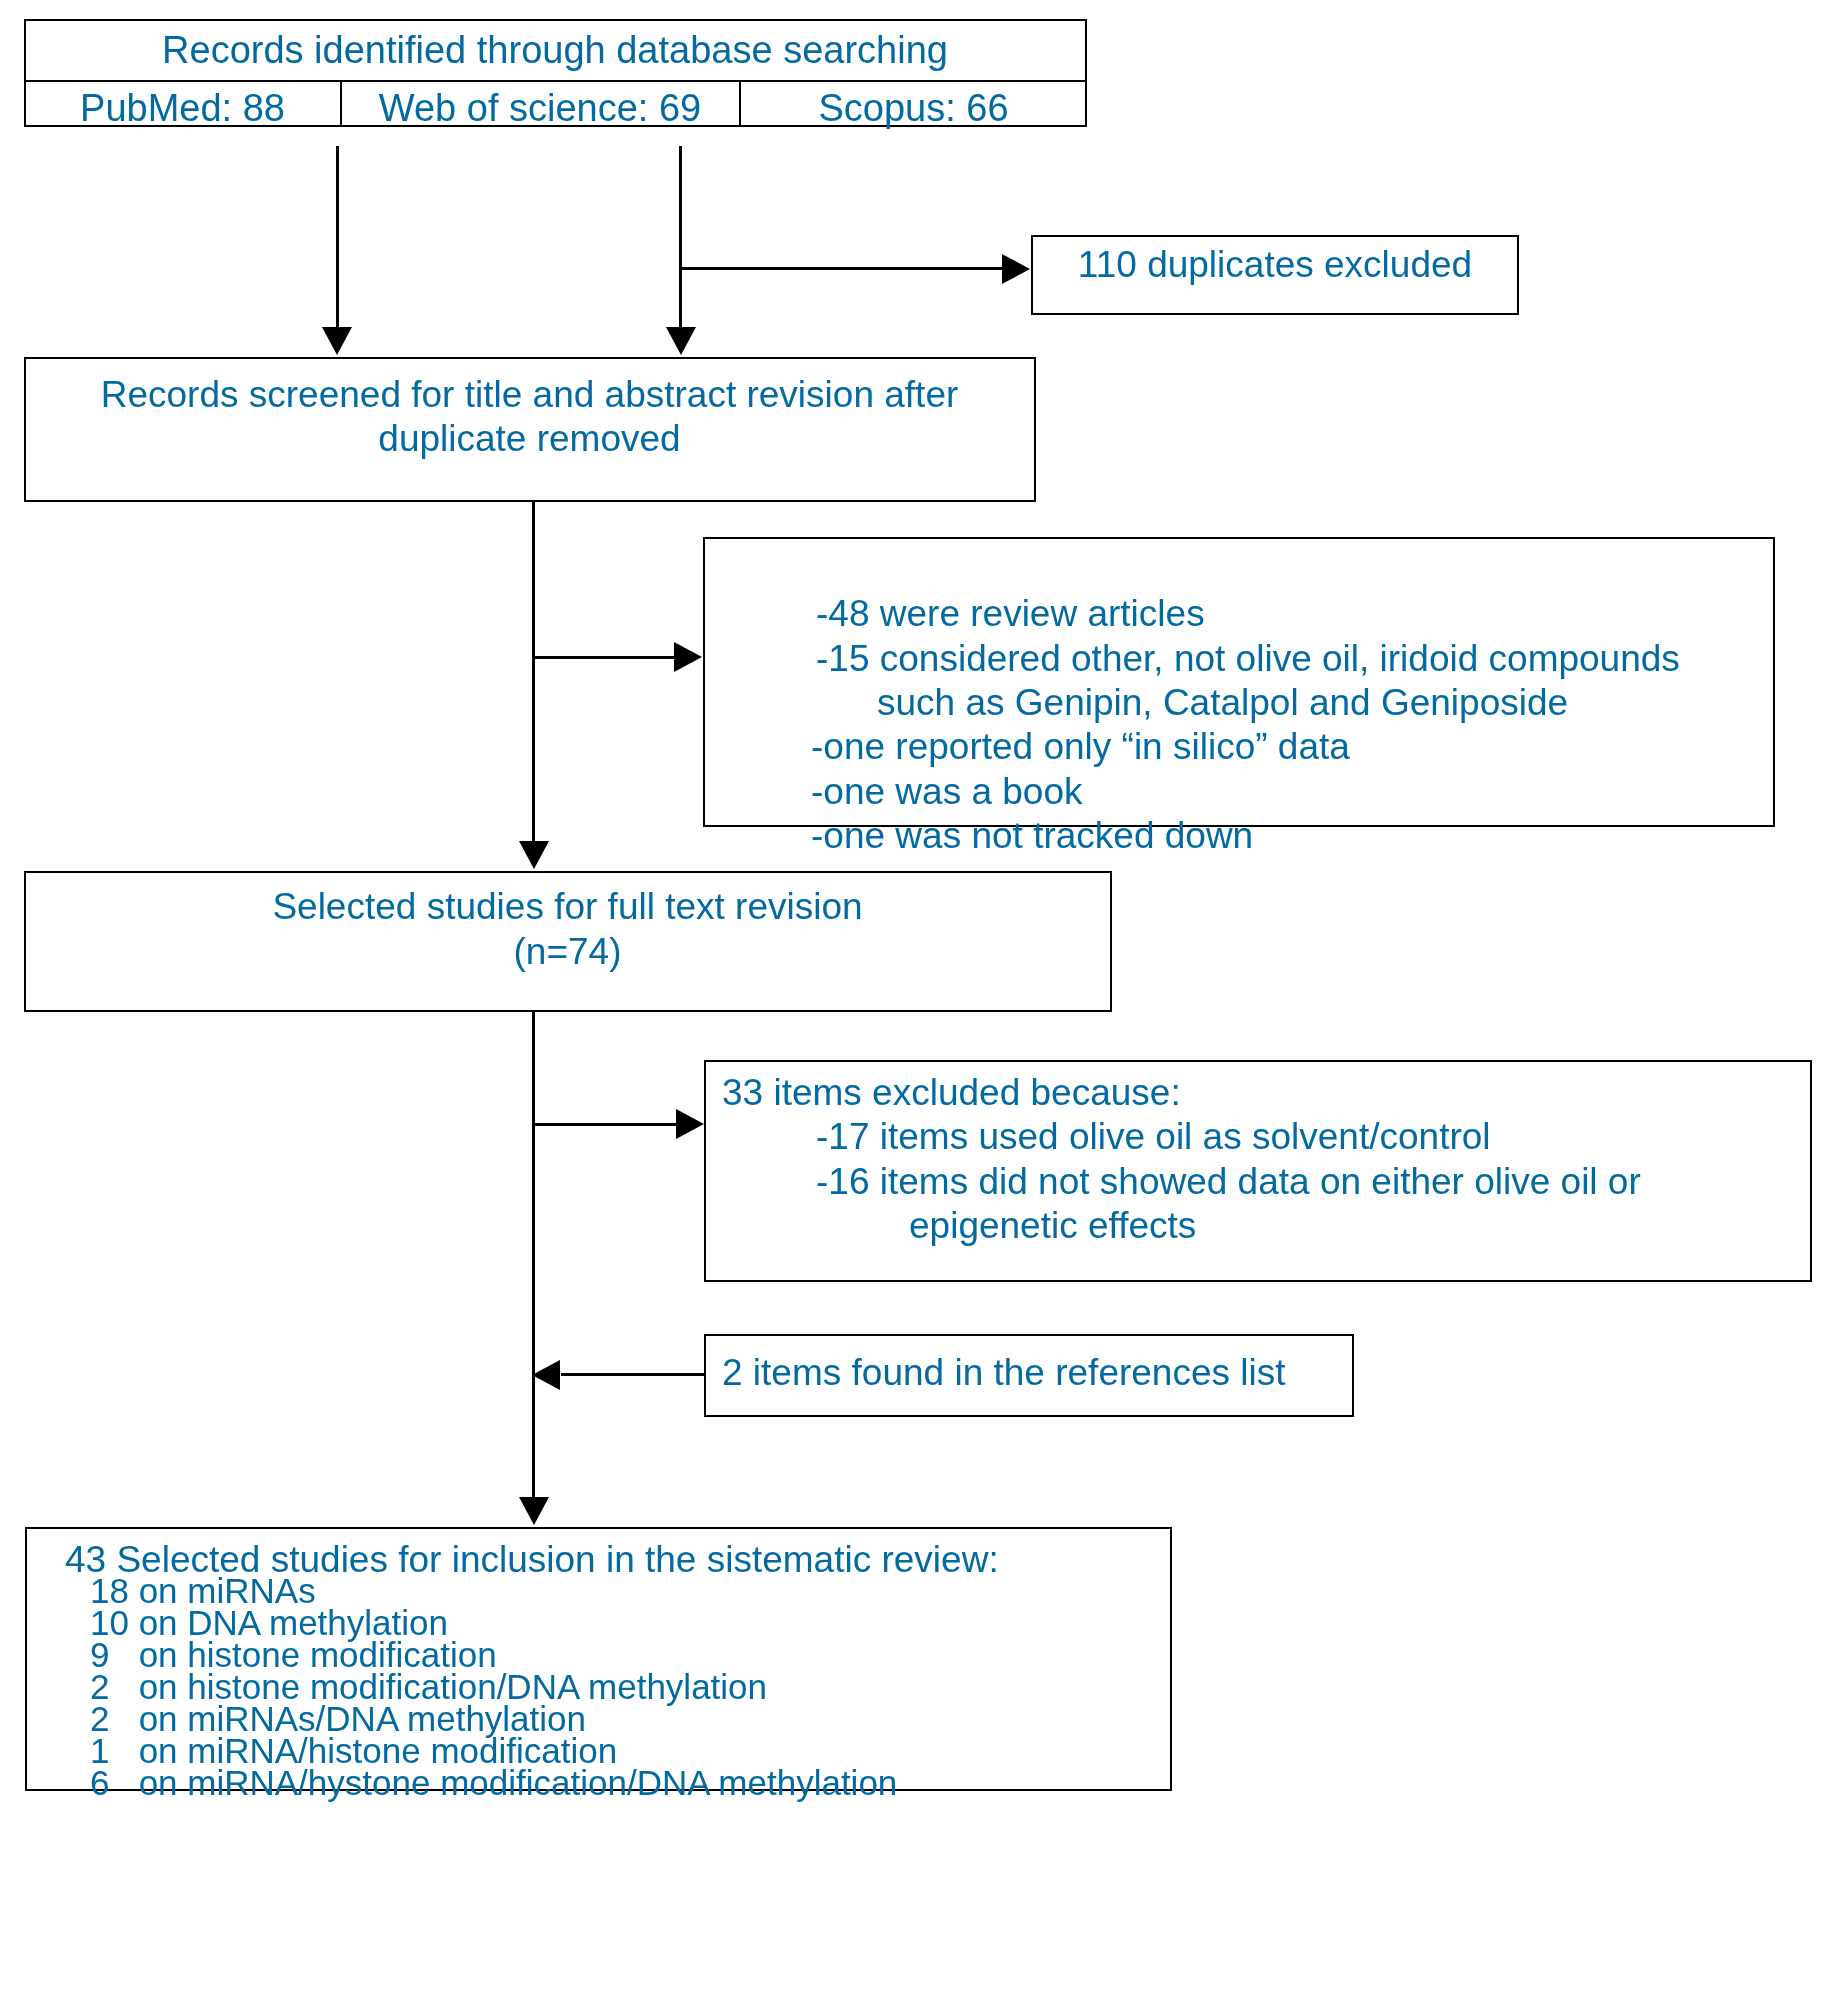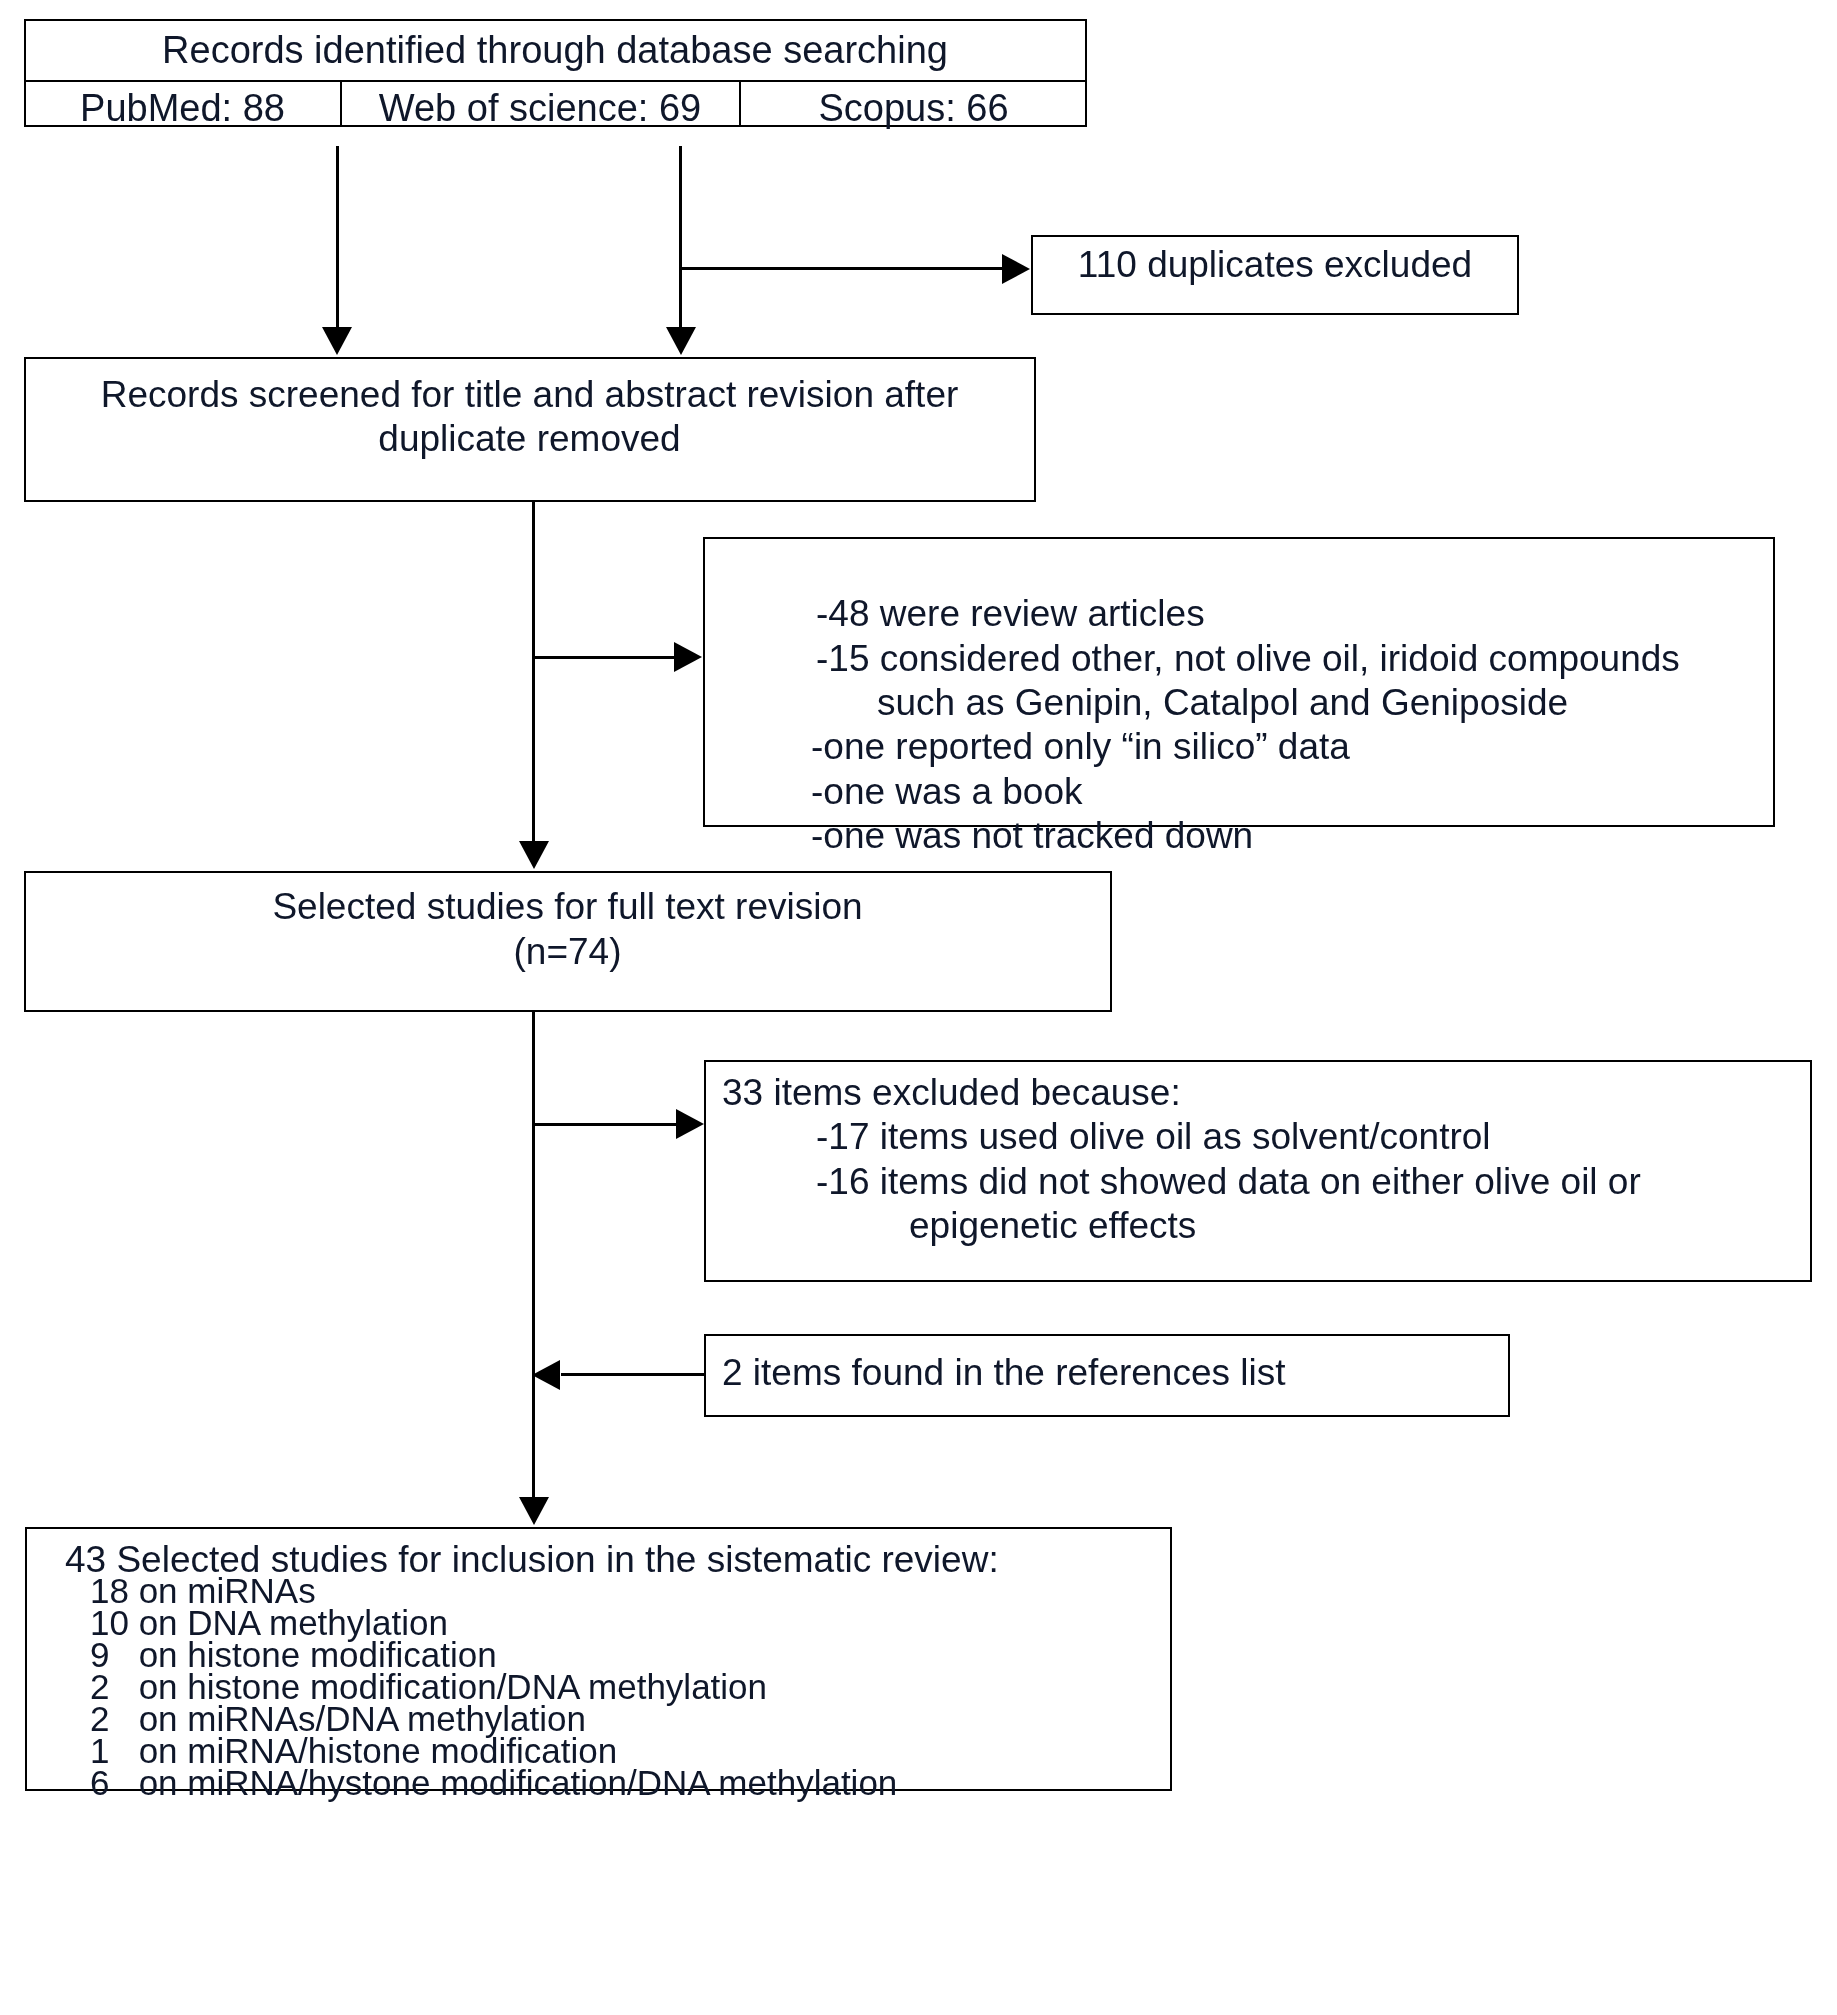--- a/index.html
+++ b/index.html
@@ -28,21 +28,21 @@
     background: #ffffff;
     z-index: 3;
   }
 
   
   .txt {
     position: absolute;
     font-family: "Liberation Sans", sans-serif;
     font-size: 36px;
     line-height: 1.18;
-    color: #0f172a;
+    color: #0369a1;
     white-space: pre;
     z-index: 5;
   }
   .txt-center {
     text-align: center;
     width: 100%;
     left: 0;
   }
   .txt-left {
     text-align: left;
@@ -98,21 +98,21 @@
     height: 100%;
     box-sizing: border-box;
   }
   .source-cell + .source-cell { border-left: 2.5px solid #000000; }
 
   #box-duplicates      { left: 1031px; top: 235px;  width: 488px;  height: 80px; }
   #box-screened        { left: 23.5px;   top: 357px;  width: 1012px; height: 145px; }
   #box-excluded66      { left: 703px; top: 537px;  width: 1072px; height: 290px; }
   #box-fulltext        { left: 23.5px;   top: 871px; width: 1088px; height: 141px; }
   #box-excluded33      { left: 704px; top: 1060px; width: 1108px; height: 222px; }
-  #box-refs            { left: 704px; top: 1334px; width: 806px; height: 83px; }
+  #box-refs            { left: 704px; top: 1334px; width: 650px; height: 83px; }
   #box-included        { left: 25px;   top: 1527px; width: 1147px; height: 264px; }
 </style>
 </head>
 <body>
 
 <div id="diagram-root">
 
   <div class="fbox" id="box-identified">
     <div class="txt txt-center" style="top: 7.4px; font-size: 38px;">Records identified through database searching</div>
   </div>

